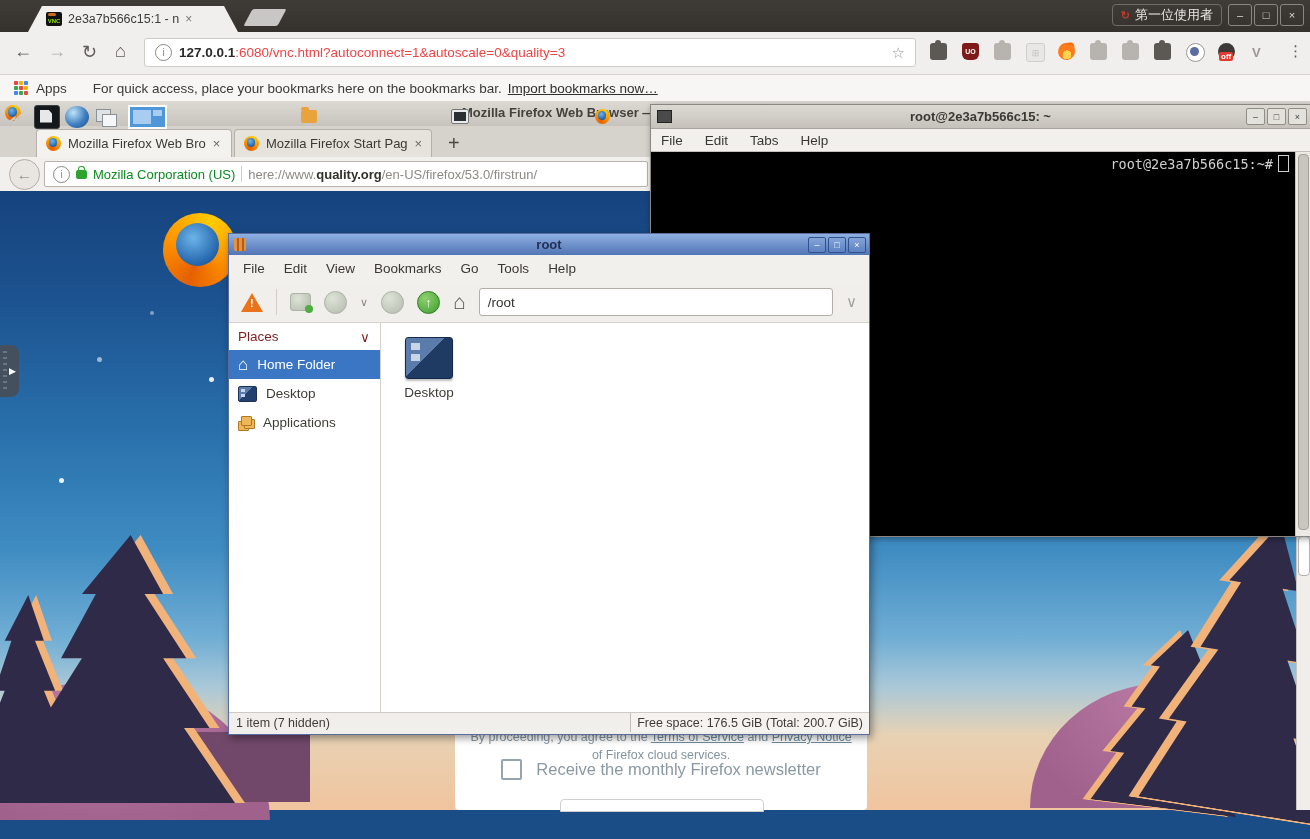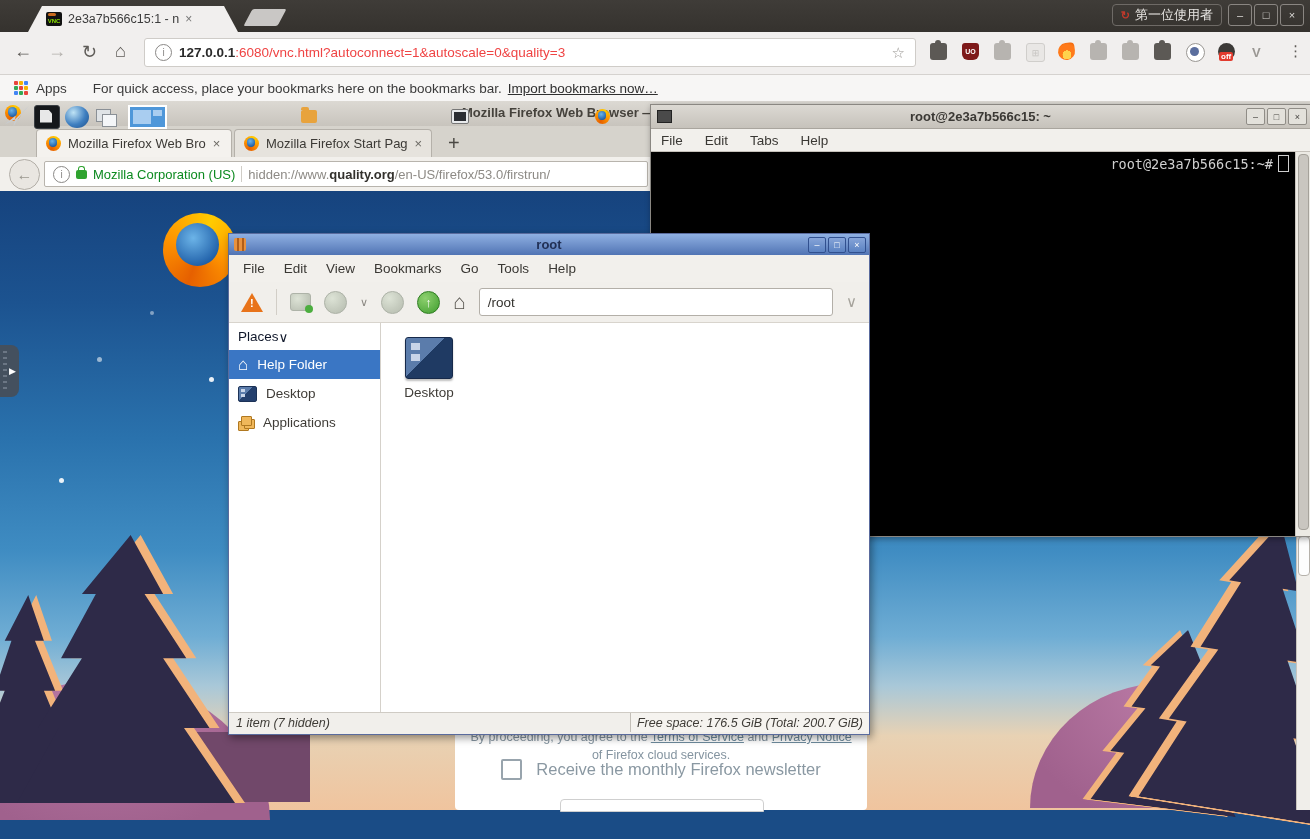--- a/index.html
+++ b/index.html
@@ -125,34 +125,34 @@
   .sphere{width:21px;height:21px;border-radius:50%;background:#c9cfc2;border:1px solid #aeb3a8;
           background-image:radial-gradient(circle at 35% 30%,#dde3d6,#b4baad);}
   .sphere.up{background:radial-gradient(circle at 35% 30%,#8ed06f,#3f9e2f);border-color:#2f7d22;color:#fff;
              display:flex;align-items:center;justify-content:center;font-size:13px;font-weight:bold;}
   .tbsep{width:1px;height:26px;background:#d2cec7;}
   .fmpath{flex:1;height:26px;background:#fff;border:1px solid #b3afa8;border-radius:3px;font-size:13.5px;color:#33312d;
           display:flex;align-items:center;padding:0 8px;}
   .sidebar{background:#fff;border-right:1px solid #d5d1ca;}
   .siderow{height:29px;display:flex;align-items:center;gap:9px;padding-left:9px;font-size:13.5px;color:#3f3c37;}
   .siderow.sel{background:#3a76c4;color:#fff;}
-  .placeshdr{height:27px;display:flex;align-items:center;padding:0 10px 0 9px;
-             font-size:13.5px;color:#0f172a;}
+  .placeshdr{height:27px;display:flex;align-items:center;justify-content:space-between;padding:0 10px 0 9px;
+             font-size:13.5px;color:#7f1d1d;}
   .mini-monitor{width:17px;height:14px;border-radius:2px;background:linear-gradient(135deg,#5b7cab 0 45%,#24406e 45%);
                 border:1px solid #1c3257;position:relative;}
   .mini-monitor i{position:absolute;left:2px;top:2px;width:4px;height:3px;background:#c8d4e8;}
   .mini-monitor u{position:absolute;left:2px;top:7px;width:4px;height:3px;background:#c8d4e8;}
   .appstack{width:16px;height:14px;position:relative;}
   .appstack i{position:absolute;width:9px;height:8px;background:#f0b75a;border:1px solid #b07820;border-radius:1px;}
   .bigicon{width:46px;height:40px;border-radius:3px;background:linear-gradient(135deg,#5b7cab 0 45%,#1f3a63 45%);
            border:1px solid #16294a;position:relative;box-shadow:0 2px 2px rgba(0,0,0,.25);}
   .bigicon i{position:absolute;left:5px;top:5px;width:9px;height:7px;background:#c8d4e8;}
   .bigicon u{position:absolute;left:5px;top:16px;width:9px;height:7px;background:#c8d4e8;}
   .fmstatus{height:19px;border-top:1px solid #cfcbc4;background:#f1efeb;display:flex;align-items:center;
-            justify-content:space-between;font-size:12.5px;color:#3f3c37;font-style:italic;}
+            justify-content:space-between;font-size:12.5px;color:#3f3c37;}
   .fs-right{border-left:1px solid #c3bfb8;background:#f5f3ef;height:100%;display:flex;align-items:center;padding:0 6px;}
   
   .taskbar{left:0;top:709px;width:1310px;height:29px;background:linear-gradient(#30353a,#17191c);
            border-top:1px solid #000;display:flex;align-items:center;z-index:50;}
   .tb-ico{width:24px;height:22px;margin-left:5px;position:relative;}
   .plane{clip-path:polygon(0 85%,45% 45%,35% 95%,55% 60%,100% 0,40% 65%);background:#c8cdd2;width:100%;height:100%;}
   .fmico{background:#15181b;border:1px solid #3a3f44;border-radius:3px;}
   .fmico i{position:absolute;left:5px;top:4px;width:12px;height:13px;background:#e8e8e8;clip-path:polygon(0 0,70% 0,100% 30%,100% 100%,0 100%);}
   .globe{border-radius:50%;background:radial-gradient(circle at 35% 30%,#bfe3f5,#3f7fc0 55%,#1c4e8a);}
   .winsico i{position:absolute;left:2px;top:3px;width:13px;height:11px;background:#dfe3e6;border:1px solid #8a9096;}
@@ -274,21 +274,21 @@
     </div>
     <span class="abs fxplus" style="left:448px;">+</span>
   </div>
   <div class="abs fxnav">
     <div class="abs backcir">←</div>
     <div class="abs urlfield">
       <span class="o-info">i</span>
       <span class="lockico"></span>
       <span class="ident">Mozilla Corporation (US)</span>
       <span class="urldiv"></span>
-      <span style="white-space:nowrap;overflow:hidden;"><span class="u-gray">hidden://www.</span><span class="u-dom">quality.org</span><span class="u-gray">/en-US/firefox/53.0/firstrun/</span></span>
+      <span style="white-space:nowrap;overflow:hidden;"><span class="u-gray">here://www.</span><span class="u-dom">quality.org</span><span class="u-gray">/en-US/firefox/53.0/firstrun/</span></span>
     </div>
   </div>
 
   <div class="abs page">
     <div class="abs star" style="left:97px;top:166px;width:5px;height:5px;opacity:.55;"></div>
     <div class="abs star" style="left:209px;top:186px;width:5px;height:5px;"></div>
     <div class="abs star" style="left:59px;top:287px;width:5px;height:5px;"></div>
     <div class="abs star" style="left:150px;top:120px;width:4px;height:4px;opacity:.45;"></div>
 
     <div class="abs ffball" style="left:163px;top:22px;width:74px;height:74px;">
@@ -391,21 +391,21 @@
       <span style="color:#a5a29b;font-size:15px;">∨</span>
     </div>
     <div style="display:flex;height:389px;background:#fff;">
       <div class="sidebar" style="width:151px;">
         <div class="placeshdr">
           <span>Places</span>
             <span>∨</span>
         </div>
         <div class="siderow sel">
           <span style="font-size:17px;">⌂</span>
-          <span>Help Folder</span>
+          <span>Home Folder</span>
         </div>
         <div class="siderow">
           <span class="mini-monitor">
               <i></i>
               <u></u>
             </span>
           <span>Desktop</span>
         </div>
         <div class="siderow">
           <span class="appstack">

